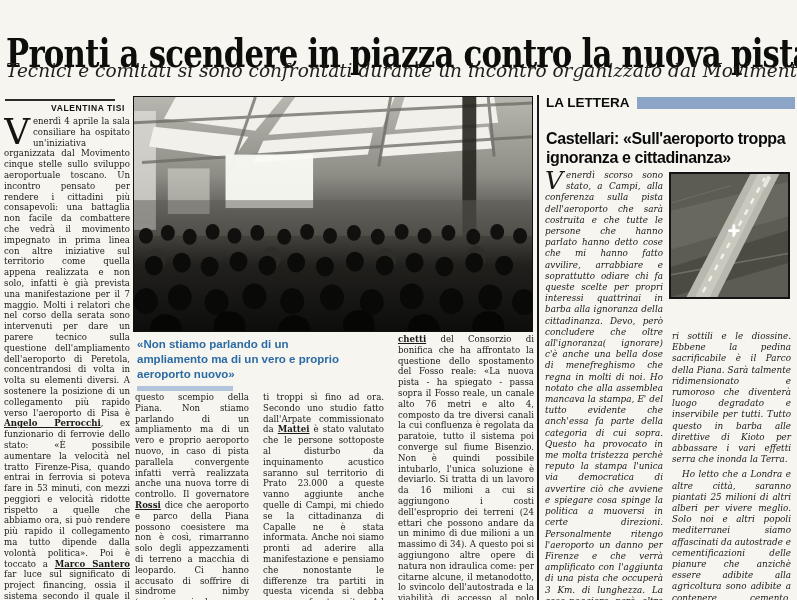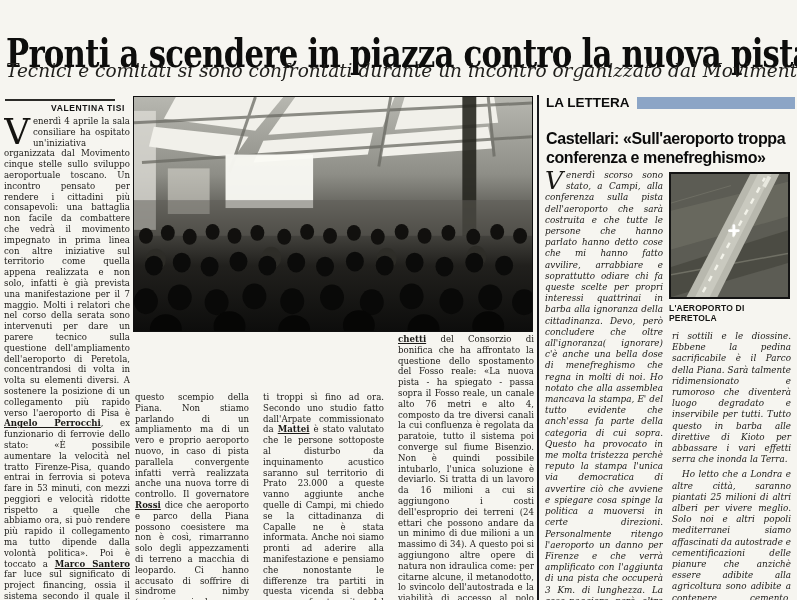--- a/index.html
+++ b/index.html
@@ -153,32 +153,36 @@
         <ellipse cx="32" cy="234" rx="16" ry="15"></ellipse>
           <ellipse cx="96" cy="231" rx="16" ry="15"></ellipse>
         <ellipse cx="161" cy="235" rx="16" ry="15"></ellipse>
           <ellipse cx="226" cy="230" rx="16" ry="15"></ellipse>
         <ellipse cx="291" cy="234" rx="16" ry="15"></ellipse>
           <ellipse cx="356" cy="231" rx="16" ry="15"></ellipse>
       </g>
     </svg>
   </div>
 
+  <div class="pullquote">
+    <div>«Non stiamo parlando di un ampliamento ma di un vero e proprio aeroporto nuovo»</div>
+    <div class="pq-bar"></div>
+  </div>
 
   <div class="bodycol" id="col-a"><span>questo scempio della Piana. Non stiamo parlando di un ampliamento ma di un vero e proprio aeroporto nuovo, in caso di pista parallela convergente infatti verrà realizzata anche una nuova torre di controllo. Il governatore </span><span class="b">Rossi</span><span> dice che aeroporto e parco della Piana possono coesistere ma non è così, rimarranno solo degli appezzamenti di terreno a macchia di leopardo. Ci hanno accusato di soffrire di sindrome nimby (acronimo inglese per Not In My Back Yard, "Non nel mio cortile" ndr.) ma penso che al contrario in quest'area siano già stati edifica-</span></div>
   <div class="bodycol" id="col-b"><span>ti troppi sì fino ad ora. Secondo uno studio fatto dall'Arpate commissionato da </span><span class="b">Mattei</span><span> è stato valutato che le persone sottoposte al disturbo da inquinamento acustico saranno sul territorio di Prato 23.000 a queste vanno aggiunte anche quelle di Campi, mi chiedo se la cittadinanza di Capalle ne è stata informata. Anche noi siamo pronti ad aderire alla manifestazione e pensiamo che nonostante le differenze tra partiti in questa vicenda si debba creare un fronte unito». Ad analizzare la questione dal punto di vista idrogeologico infine è stato </span></div>
   <div class="bodycol" id="col-c"><span class="b">chetti</span><span> del Consorzio di bonifica che ha affrontato la questione dello spostamento del Fosso reale: «La nuova pista - ha spiegato - passa sopra il Fosso reale, un canale alto 76 metri e alto 4, composto da tre diversi canali la cui confluenza è regolata da paratoie, tutto il sistema poi converge sul fiume Bisenzio. Non è quindi possibile intubarlo, l'unica soluzione è deviarlo. Si tratta di un lavoro da 16 milioni a cui si aggiungono i costi dell'esproprio dei terreni (24 ettari che possono andare da un minimo di due milioni a un massimo di 34). A questo poi si aggiungono altre opere di natura non idraulica come: per citarne alcune, il metanodotto, lo svincolo dell'autostrada e la viabilità di accesso al polo scientifico».</span></div>
 
   <div class="v-divider"></div>
 
   <div class="kicker">
     <span class="kicker-label">LA LETTERA</span>
     <span class="kicker-bar"></span>
   </div>
-  <h2 class="letter-headline">Castellari: «Sull'aeroporto troppa conferenza e menefreghismo»</h2>
+  <h2 class="letter-headline">Castellari: «Sull'aeroporto troppa ignoranza e cittadinanza»</h2>
 
   <div class="letter-col" id="letter-col1">
     <span class="letter-drop">V</span><span>enerdì scorso sono stato, a Campi, alla conferenza sulla pista dell'aeroporto che sarà costruita e che tutte le persone che hanno parlato hanno detto cose che mi hanno fatto avvilire, arrabbiare e soprattutto odiare chi fa queste scelte per propri interessi quattrinai in barba alla ignoranza della cittadinanza. Devo, però concludere che oltre all'ignoranza( ignorare) c'è anche una bella dose di menefreghismo che regna in molti di noi. Ho notato che alla assemblea mancava la stampa, E' del tutto evidente che anch'essa fa parte della categoria di cui sopra. Questo ha provocato in me molta tristezza perchè reputo la stampa l'unica via democratica di avvertire ciò che avviene e spiegare cosa spinge la politica a muoversi in certe direzioni. Personalmente ritengo l'aeroporto un danno per Firenze e che verrà amplificato con l'aggiunta di una pista che occuperà 3 Km. di lunghezza. La cosa peggiore, però, oltre all'aumento dei veleni che entreranno nei nostri polmoni e che già sono molti e indecifrabili, con l'aggiunta dell'inceneritore, tutta la piana diverrà una camera a gas, diluito ma accumulabile dentro di noi fra cui le polve-</span>
   </div>
 
   <div class="photo-letter">
     <svg viewBox="0 0 121 127" preserveAspectRatio="none">
       <rect width="121" height="127" fill="#5c5c54"></rect>
       <polygon points="0,38 121,8 121,44 0,78" fill="#6d6d63" opacity="0.7"></polygon>
       <polygon points="0,96 121,58 121,92 0,127" fill="#47473f" opacity="0.8"></polygon>
@@ -187,21 +191,20 @@
       <polygon points="16,127 48,127 112,0 82,0" fill="#b8b8ae"></polygon>
       <polygon points="25,127 40,127 104,0 90,0" fill="#c9c9bf"></polygon>
       <line x1="33" y1="122" x2="97" y2="4" stroke="#f2f2e9" stroke-width="2.5" stroke-dasharray="6 7"></line>
       <rect x="93" y="6" width="12" height="4" fill="#e8e8df" transform="rotate(-62 99 8)"></rect>
       <g fill="#ffffff">
         <rect x="59" y="57" width="12" height="3" rx="1.5"></rect>
         <rect x="63.5" y="52" width="3" height="12" rx="1.5"></rect>
       </g>
     </svg>
   </div>
-  <div class="letter-caption">L'AEROPORTO DI PERETOLA</div>
 
   <div class="letter-col" id="letter-col2">
     <p>ri sottili e le diossine. Ebbene la pedina sacrificabile è il Parco della Piana. Sarà talmente ridimensionato e rumoroso che diventerà luogo degradato e inservibile per tutti. Tutto questo in barba alle direttive di Kioto per abbassare i vari effetti serra che inonda la Terra.</p>
     <p class="p-indent">Ho letto che a Londra e altre città, saranno piantati 25 milioni di altri alberi per vivere meglio. Solo noi e altri popoli mediterranei siamo affascinati da autostrade e cementificazioni delle pianure che anzichè essere adibite alla agricoltura sono adibite a contenere cemento, degrado e puzzo di gas di scarico. Ma non vi vergognate di avere queste mentalità?</p>
 
   </div>
 
 </div>
 
 </body></html>

